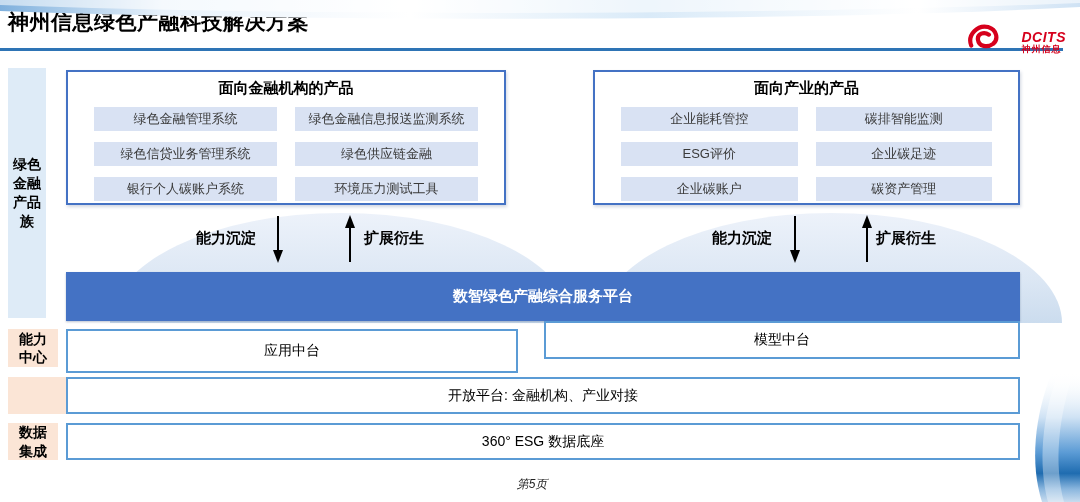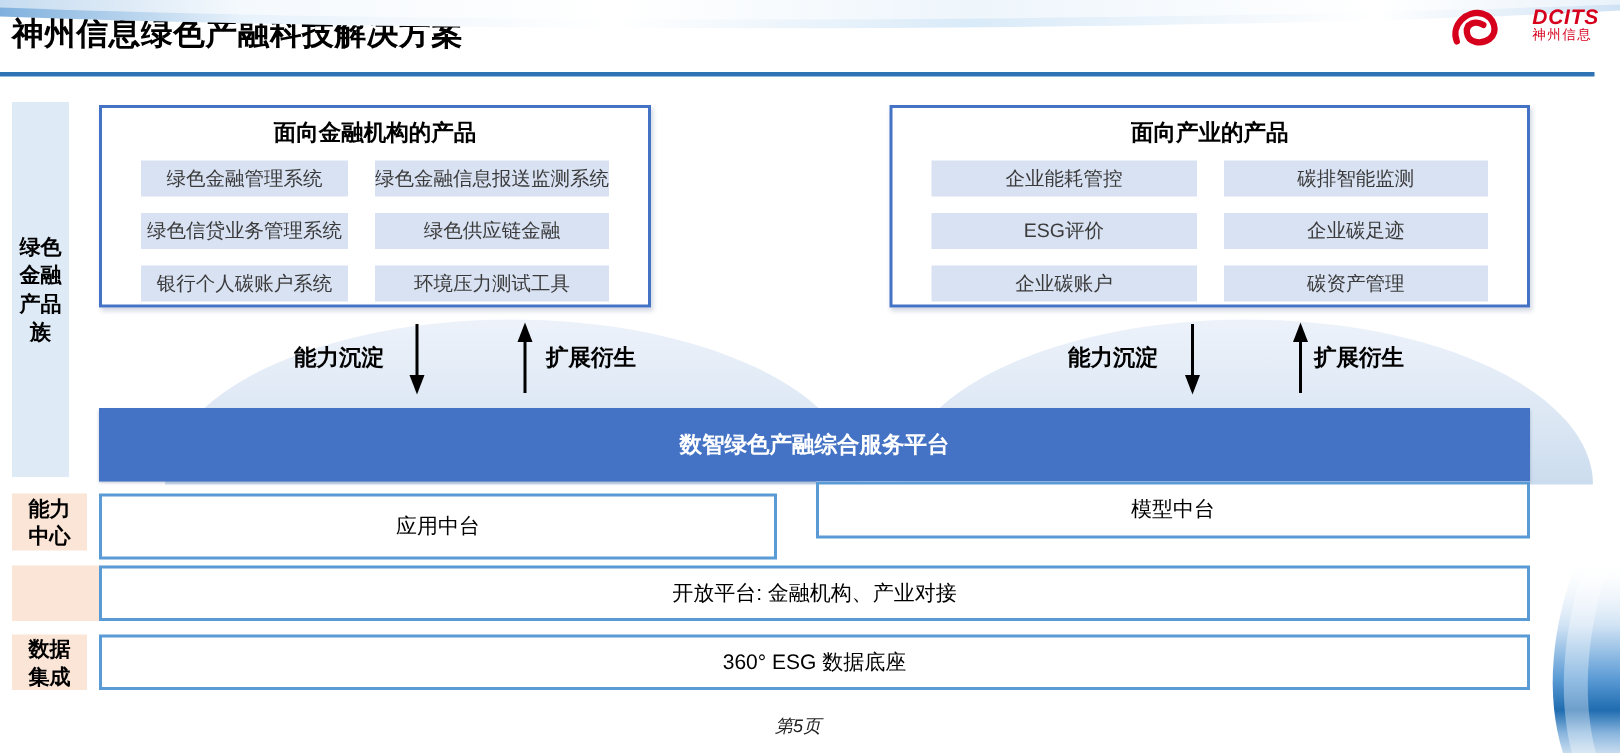--- a/index.html
+++ b/index.html
@@ -4,24 +4,24 @@
 <style>
   html,body{margin:0;padding:0;}
   body{
     width:1080px;height:502px;position:relative;overflow:hidden;background:#fff;
     font-family:"Liberation Sans","DejaVu Sans",sans-serif;color:#000;
   }
   .abs{position:absolute;}
   
   .page-title{left:8px;top:8px;font-size:21px;font-weight:bold;letter-spacing:0.5px;}
   .header-rule{left:0;top:48px;width:1063px;height:3px;background:#2E74B5;}
-  .logo{right:14px;top:4px;display:flex;align-items:flex-start;gap:22px;}
+  .logo{right:14px;top:22px;display:flex;align-items:flex-end;gap:22px;}
   .logo-texts{display:flex;flex-direction:column;line-height:1.05;}
   .logo-brand{color:#D6001C;font-weight:bold;font-style:italic;font-size:14px;letter-spacing:0.5px;}
-  .logo-cn{color:#D6001C;font-size:9px;font-weight:normal;letter-spacing:1px;}
+  .logo-cn{color:#D6001C;font-size:9px;font-weight:bold;letter-spacing:1px;}
   
   .family-strip{
     left:8px;top:68px;width:38px;height:250px;background:#DEEBF7;
     display:flex;align-items:center;justify-content:center;text-align:center;
     font-weight:bold;font-size:14px;line-height:1.35;white-space:pre-line;
   }
   .row-label{
     left:8px;width:50px;background:#FBE5D6;display:flex;align-items:center;justify-content:center;
     text-align:center;font-weight:bold;font-size:14px;line-height:1.3;white-space:pre-line;
   }
@@ -88,21 +88,21 @@
 </div>
 
 <div class="abs family-strip">绿色
 金融
 产品
 族</div>
 
 <div class="abs dome" style="left:110px;width:462px;"></div>
 <div class="abs dome" style="left:600px;width:462px;"></div>
 
-<div class="abs product-box" style="left:66px;width:368px;">
+<div class="abs product-box" style="left:66px;width:440px;">
   <div class="product-title">面向金融机构的产品</div>
   <div class="product-grid">
     <div class="product-item">绿色金融管理系统</div>
     <div class="product-item">绿色金融信息报送监测系统</div>
     <div class="product-item">绿色信贷业务管理系统</div>
     <div class="product-item">绿色供应链金融</div>
     <div class="product-item">银行个人碳账户系统</div>
     <div class="product-item">环境压力测试工具</div>
   </div>
 </div>

